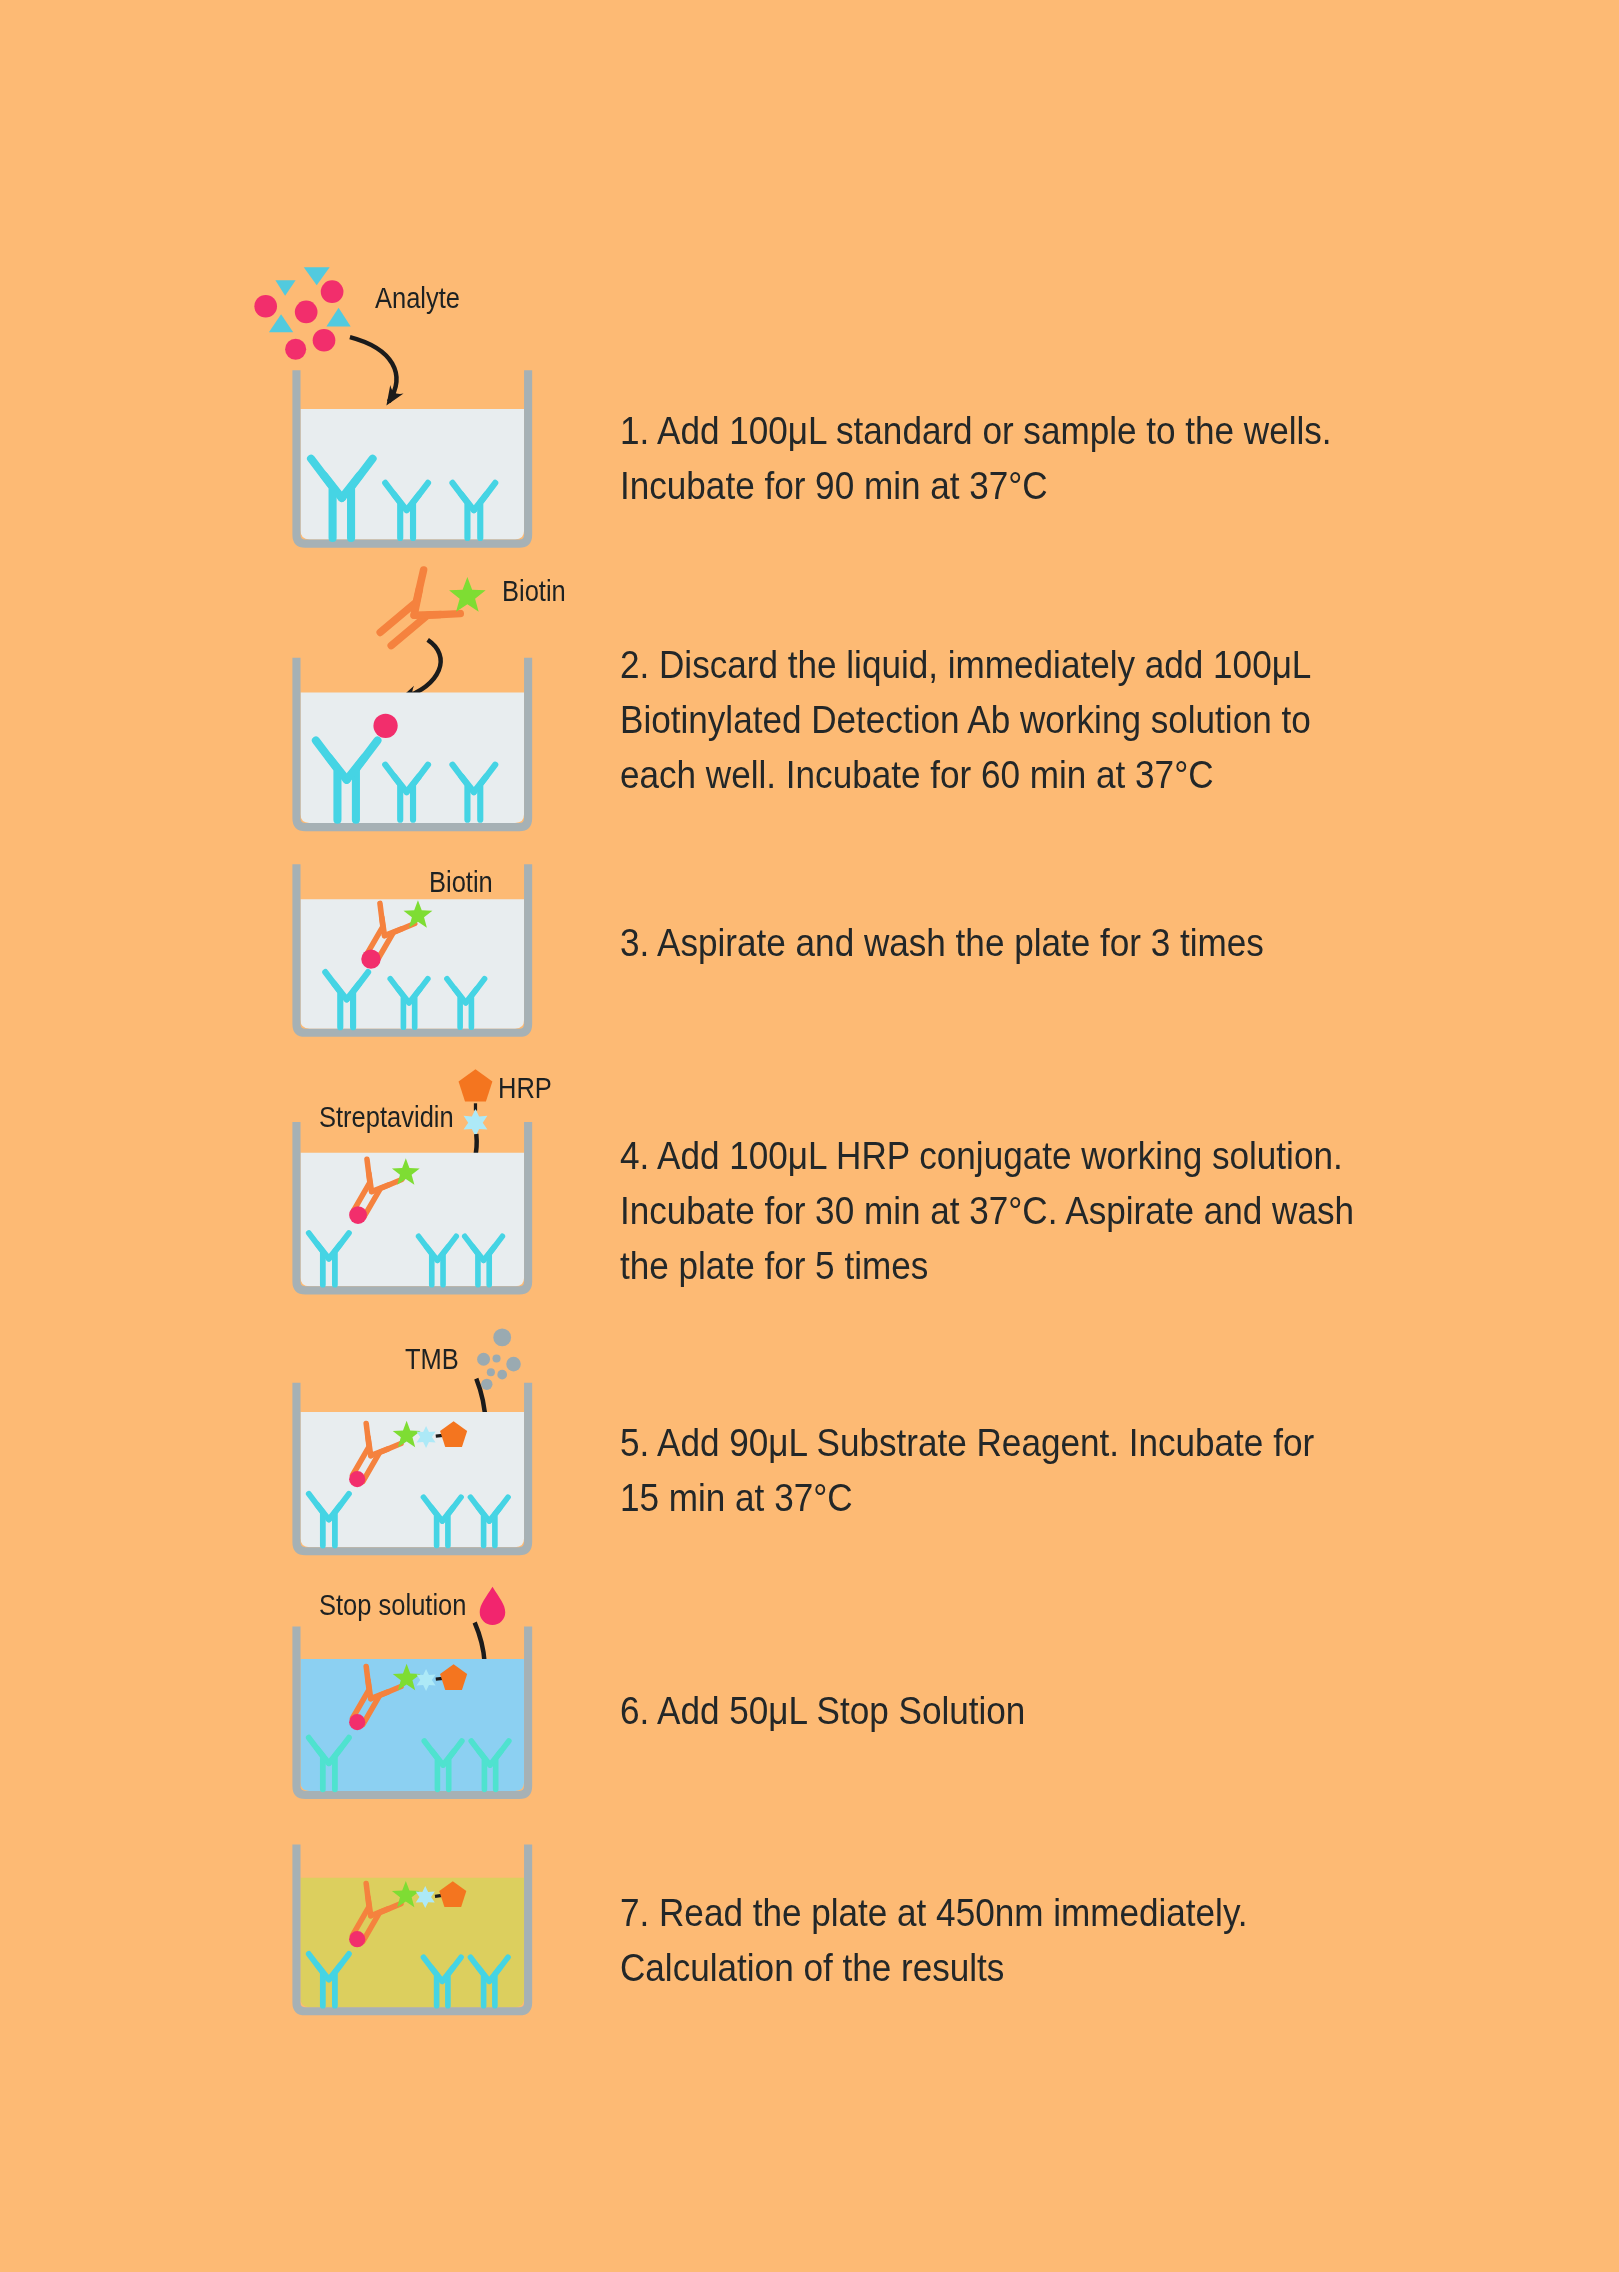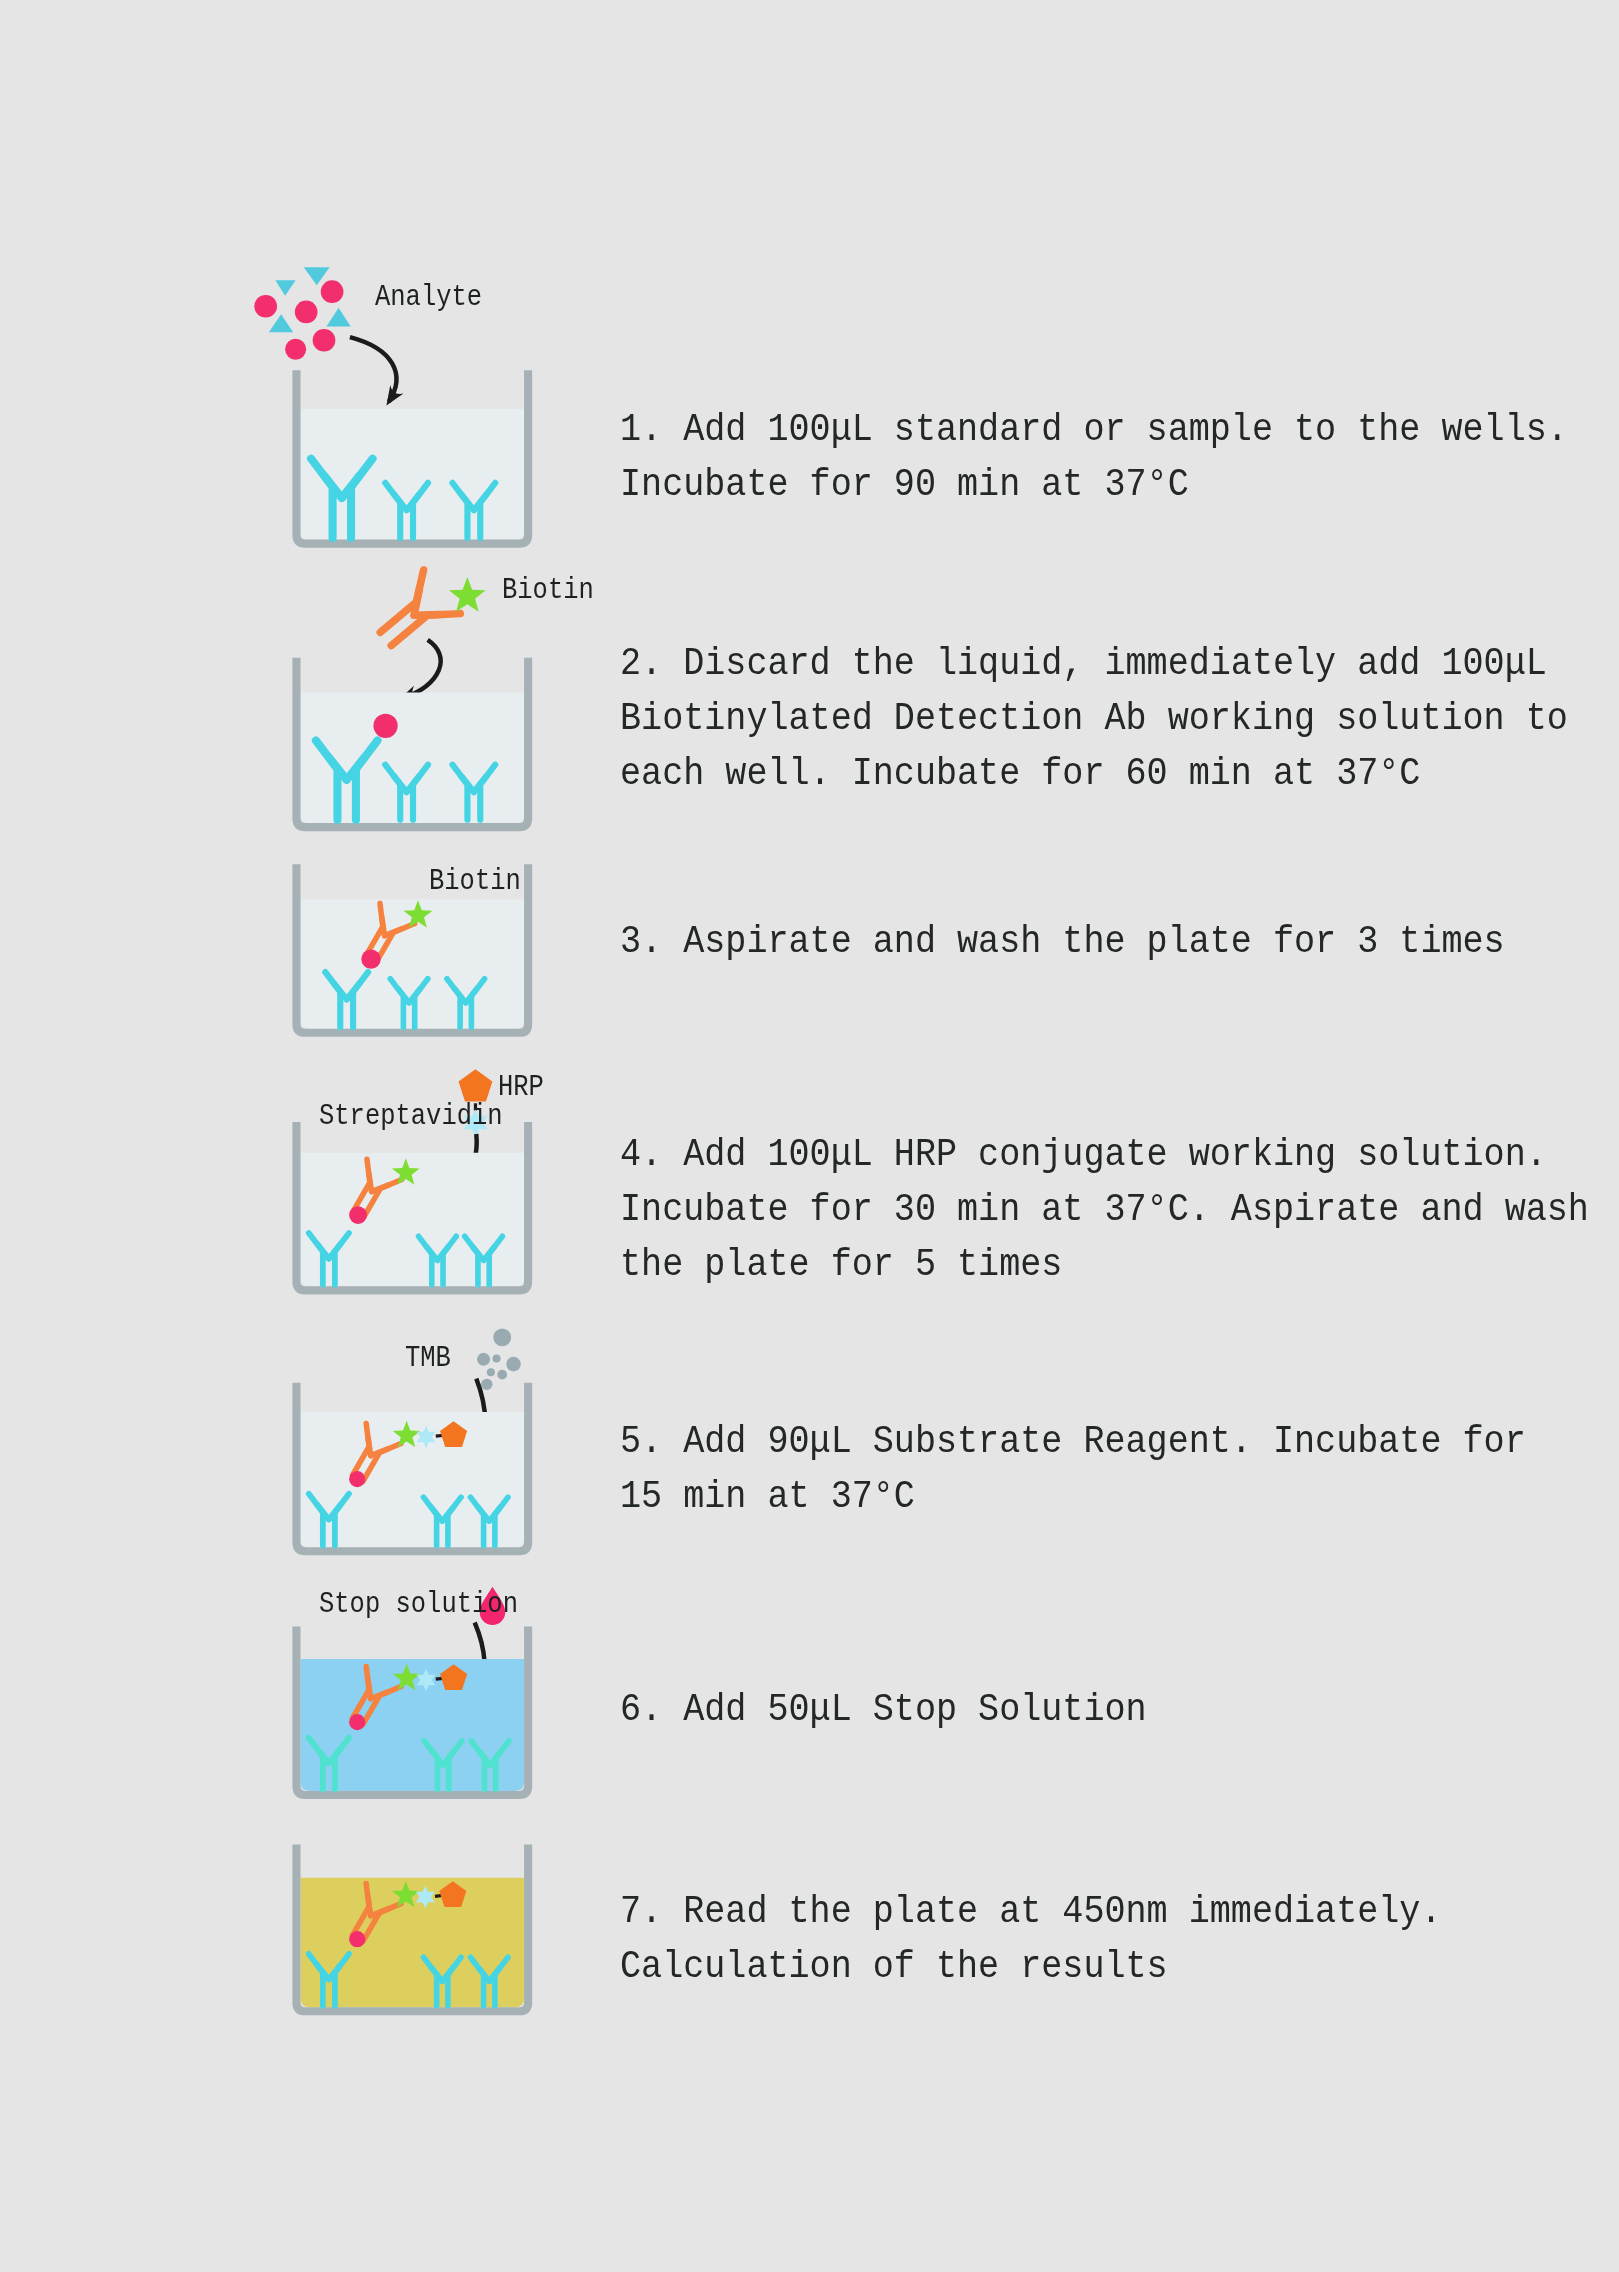--- a/index.html
+++ b/index.html
@@ -1,21 +1,21 @@
 <!DOCTYPE html>
 <html style="font-size:13px"><head>
 <meta charset="utf-8">
 <style>
   html,body{margin:0;padding:0;}
   .page{
     position:relative;
     width:1620px;
     height:2273px;
-    background:#e5e5e5;
-    font-family:Liberation Mono, monospace;
+    background:#fdba74;
+    font-family:Liberation Sans, sans-serif;
     overflow:hidden;
   }
   .diagram-svg{position:absolute;left:0;top:0;}
   .step-text{
     position:absolute;
     left:620px;
     color:#232728;
     font-size:39px;
     line-height:55px;
     transform:scaleX(0.9);

